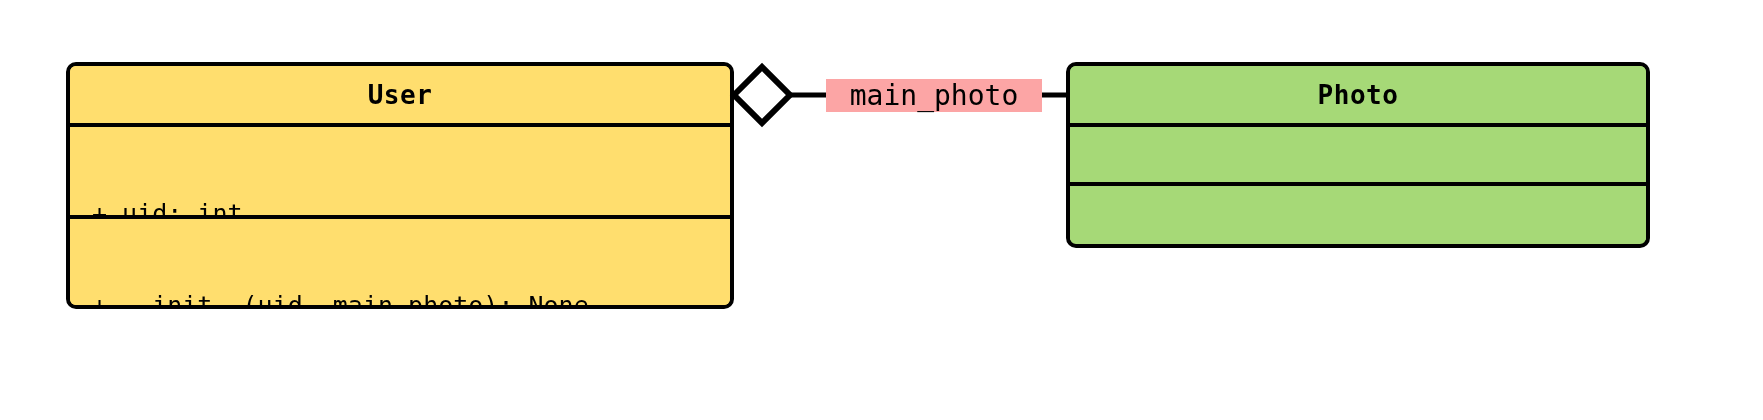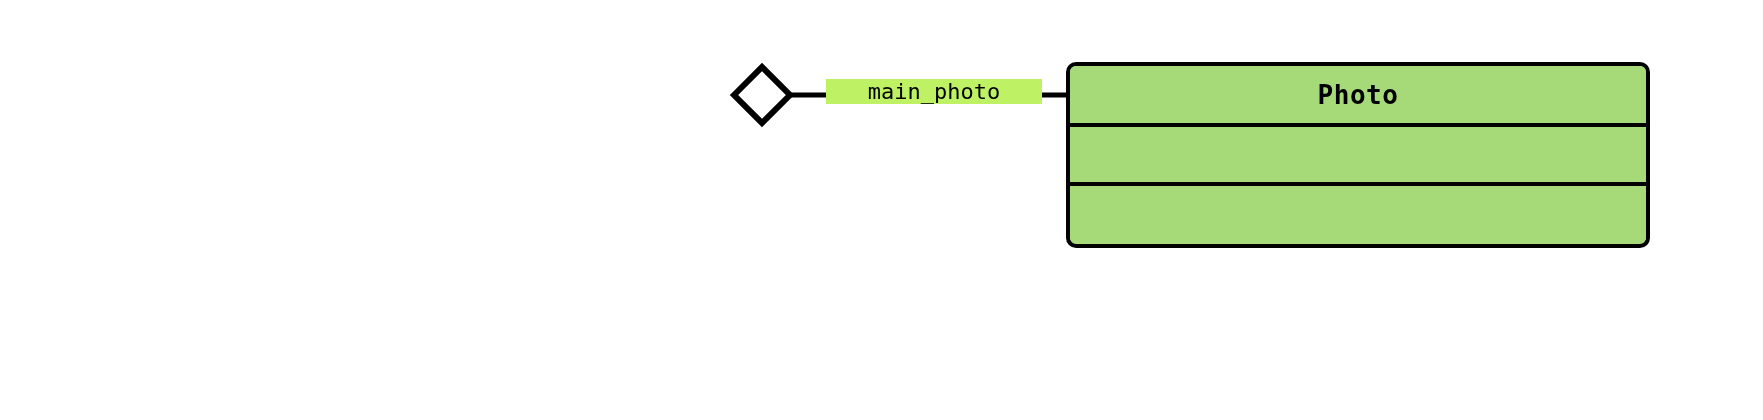--- a/index.html
+++ b/index.html
@@ -98,33 +98,45 @@
     width: 1763px;
     height: 420px;
     pointer-events: none;
   }
   #edge-label {
     position: absolute;
     left: 826px;
     top: 79px;
     width: 216px;
     text-align: center;
-    font-size: 22px;
+    font-size: 28px;
     color: #000000;
     white-space: pre;
-    background: #bef264;
+    background: #fca5a5;
     padding: 0 4px;
     box-sizing: border-box;
   }
 </style>
 </head>
 <body>
 
 <div id="diagram">
 
+  <div class="uml-class" id="class-user">
+    <div class="uml-compartment uml-title">
+      <span>User</span>
+    </div>
+    <div class="uml-compartment uml-members uml-attributes">
+      <div class="uml-member-line"><span>+ uid: int</span></div>
+      <div class="uml-member-line"><span>+ main_photo: </span><b>Photo</b></div>
+    </div>
+    <div class="uml-compartment uml-members uml-methods">
+      <div class="uml-member-line"><span>+ __init__(uid, main_photo): None</span></div>
+    </div>
+  </div>
 
   <div class="uml-class" id="class-photo">
     <div class="uml-compartment uml-title">
       <span>Photo</span>
     </div>
     <div class="uml-compartment uml-empty uml-attributes"></div>
     <div class="uml-compartment uml-empty uml-methods"></div>
   </div>
 
   <svg id="edge-aggregation" viewBox="0 0 1763 420" xmlns="http://www.w3.org/2000/svg">

